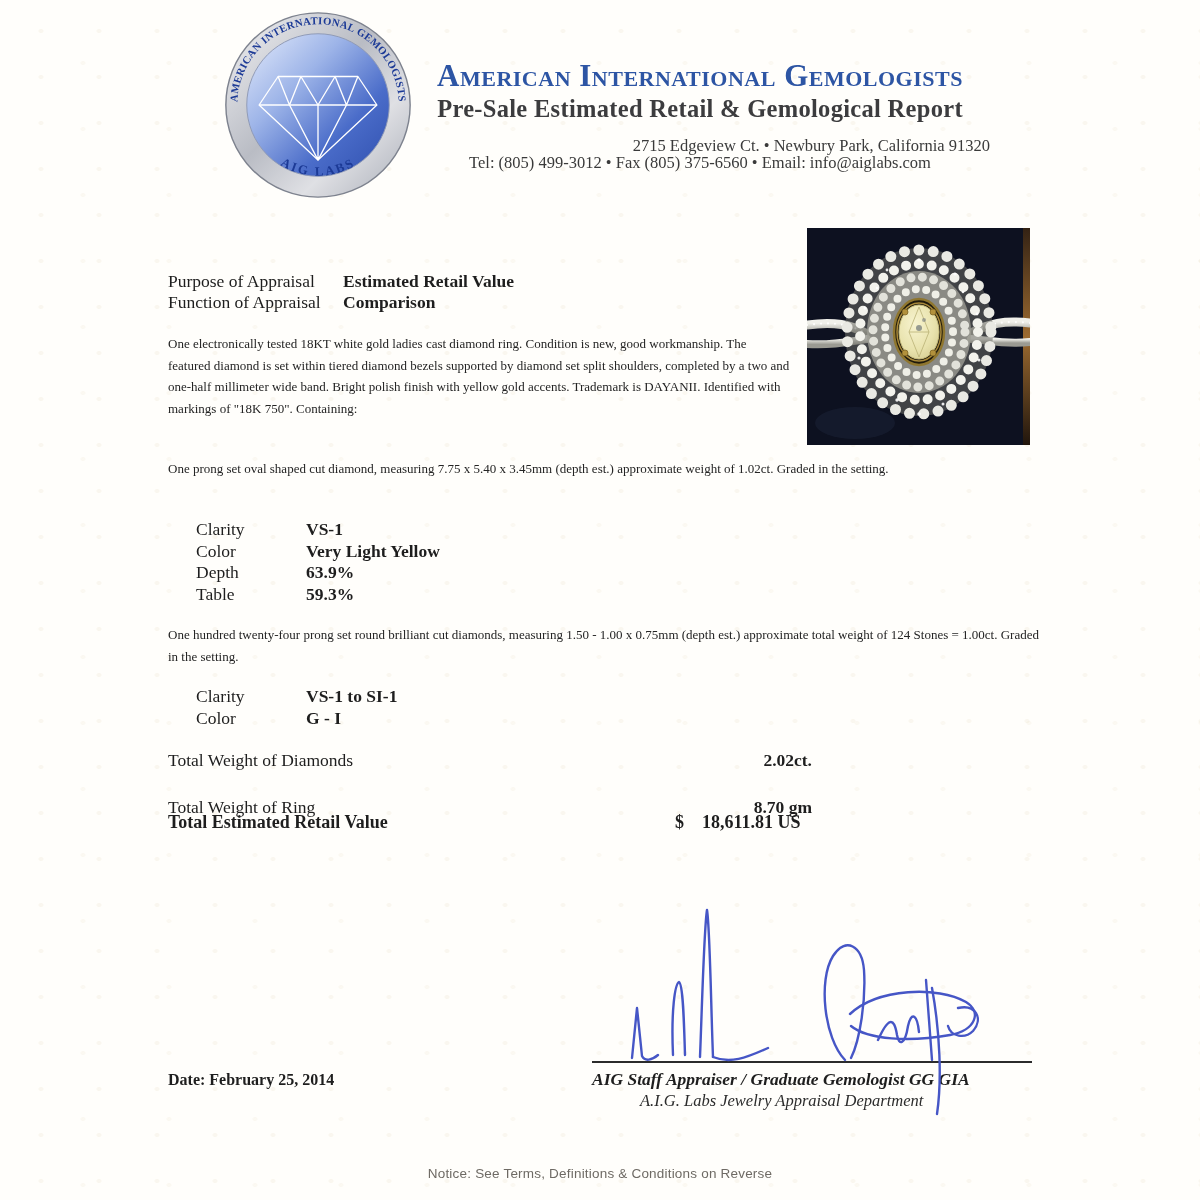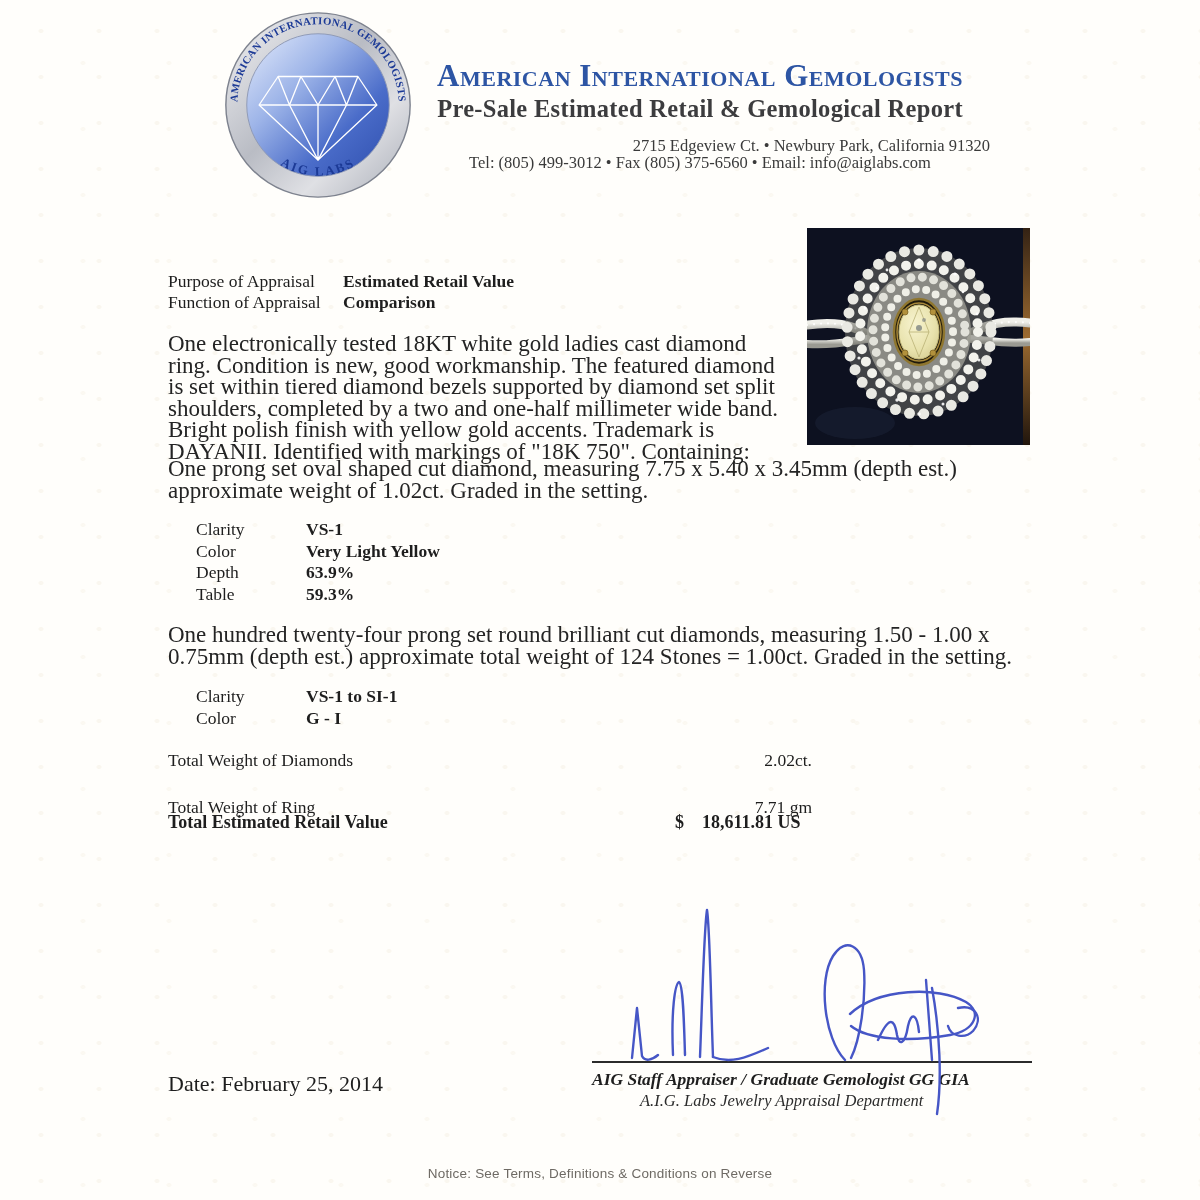--- a/index.html
+++ b/index.html
@@ -32,40 +32,40 @@
   .hdr-contact{left:410px;top:153px;width:580px;text-align:center;font-size:16.5px;color:#3a3a3a;}
   
   .photo{left:807px;top:228px;width:223px;height:217px;}
   
   .meta-row{left:168px;width:620px;font-size:17.5px;line-height:21px;}
   .meta-row .lbl{display:inline-block;width:175px;}
   .meta-row .val{font-weight:bold;}
   .row-purpose{top:271px;}
   .row-function{top:292px;}
   
-  .para{font-size:23px;line-height:21.5px;color:#242424;}
+  .para{font-size:13px;line-height:21.5px;color:#242424;}
   .para1{left:168px;top:333px;width:622px;}
   .para2{left:168px;top:458px;width:882px;}
   .para3{left:168px;top:624px;width:882px;}
   
   .specs{left:196px;font-size:17.5px;line-height:21.5px;}
   .specs1{top:519px;}
   .specs2{top:686px;}
   .spec-row .sl{display:inline-block;width:110px;}
   .spec-row .sv{font-weight:bold;}
   
   .tot-lbl{left:168px;font-size:17.5px;}
-  .tot-val{left:640px;width:172px;text-align:right;font-size:17.5px;font-weight:normal;}
+  .tot-val{left:640px;width:172px;text-align:right;font-size:17.5px;font-weight:bold;}
   .t1{top:750px;} .t2{top:797px;}
   .retail-lbl{left:168px;top:812px;font-size:18px;font-weight:bold;}
   .retail-cur{left:675px;top:812px;font-size:18px;font-weight:bold;}
   .retail-val{left:702px;top:812px;font-size:18px;font-weight:bold;}
   
   .signature{left:580px;top:888px;width:470px;height:230px;z-index:3;pointer-events:none;}
-  .date-line{left:168px;top:1071px;font-size:22px;font-weight:normal;text-align:center;}
+  .date-line{left:168px;top:1071px;font-size:16px;font-weight:bold;text-align:center;}
   .appraiser-line{left:592px;top:1069px;width:460px;font-size:17.5px;font-weight:bold;font-style:italic;}
   .dept-line{left:592px;top:1091px;width:460px;font-size:16.5px;font-style:italic;color:#2c2c2c;margin-left:48px;}
   .notice{
     left:0;top:1166px;width:1200px;text-align:center;
     font-family:"Liberation Sans", sans-serif;
     font-size:13.5px;color:#6e6a64;letter-spacing:0.2px;
   }
 </style>
 </head>
 <body>
@@ -197,21 +197,21 @@
   <div class="abs para para3">One hundred twenty-four prong set round brilliant cut diamonds, measuring 1.50 - 1.00 x 0.75mm (depth est.) approximate total weight of 124 Stones = 1.00ct.  Graded in the setting.</div>
 
   <div class="abs specs specs2">
     <div class="spec-row"><span class="sl">Clarity</span><span class="sv">VS-1 to SI-1</span></div>
     <div class="spec-row"><span class="sl">Color</span><span class="sv">G - I</span></div>
   </div>
 
   <div class="abs tot-lbl t1">Total Weight of Diamonds</div>
   <div class="abs tot-val t1">2.02ct.</div>
   <div class="abs tot-lbl t2">Total Weight of Ring</div>
-  <div class="abs tot-val t2">7.71 gm</div>
+  <div class="abs tot-val t2">8.70 gm</div>
 
   <div class="abs retail-lbl">Total Estimated Retail Value</div>
   <div class="abs retail-cur">$</div>
   <div class="abs retail-val">18,611.81 US</div>
 
   <svg class="abs signature" viewBox="0 0 470 230" aria-hidden="true">
     <line x1="12" y1="174" x2="452" y2="174" stroke="#2b2b2b" stroke-width="1.8"></line>
     <g fill="none" stroke="#4656c6" stroke-width="2.4" stroke-linecap="round" stroke-linejoin="round">
       <path d="M52,170 L57,120 L62,168 C65,174 72,172 78,167"></path>
       <path d="M93,167 C91,122 95,96 99,94 C103,96 104,132 105,167"></path>

